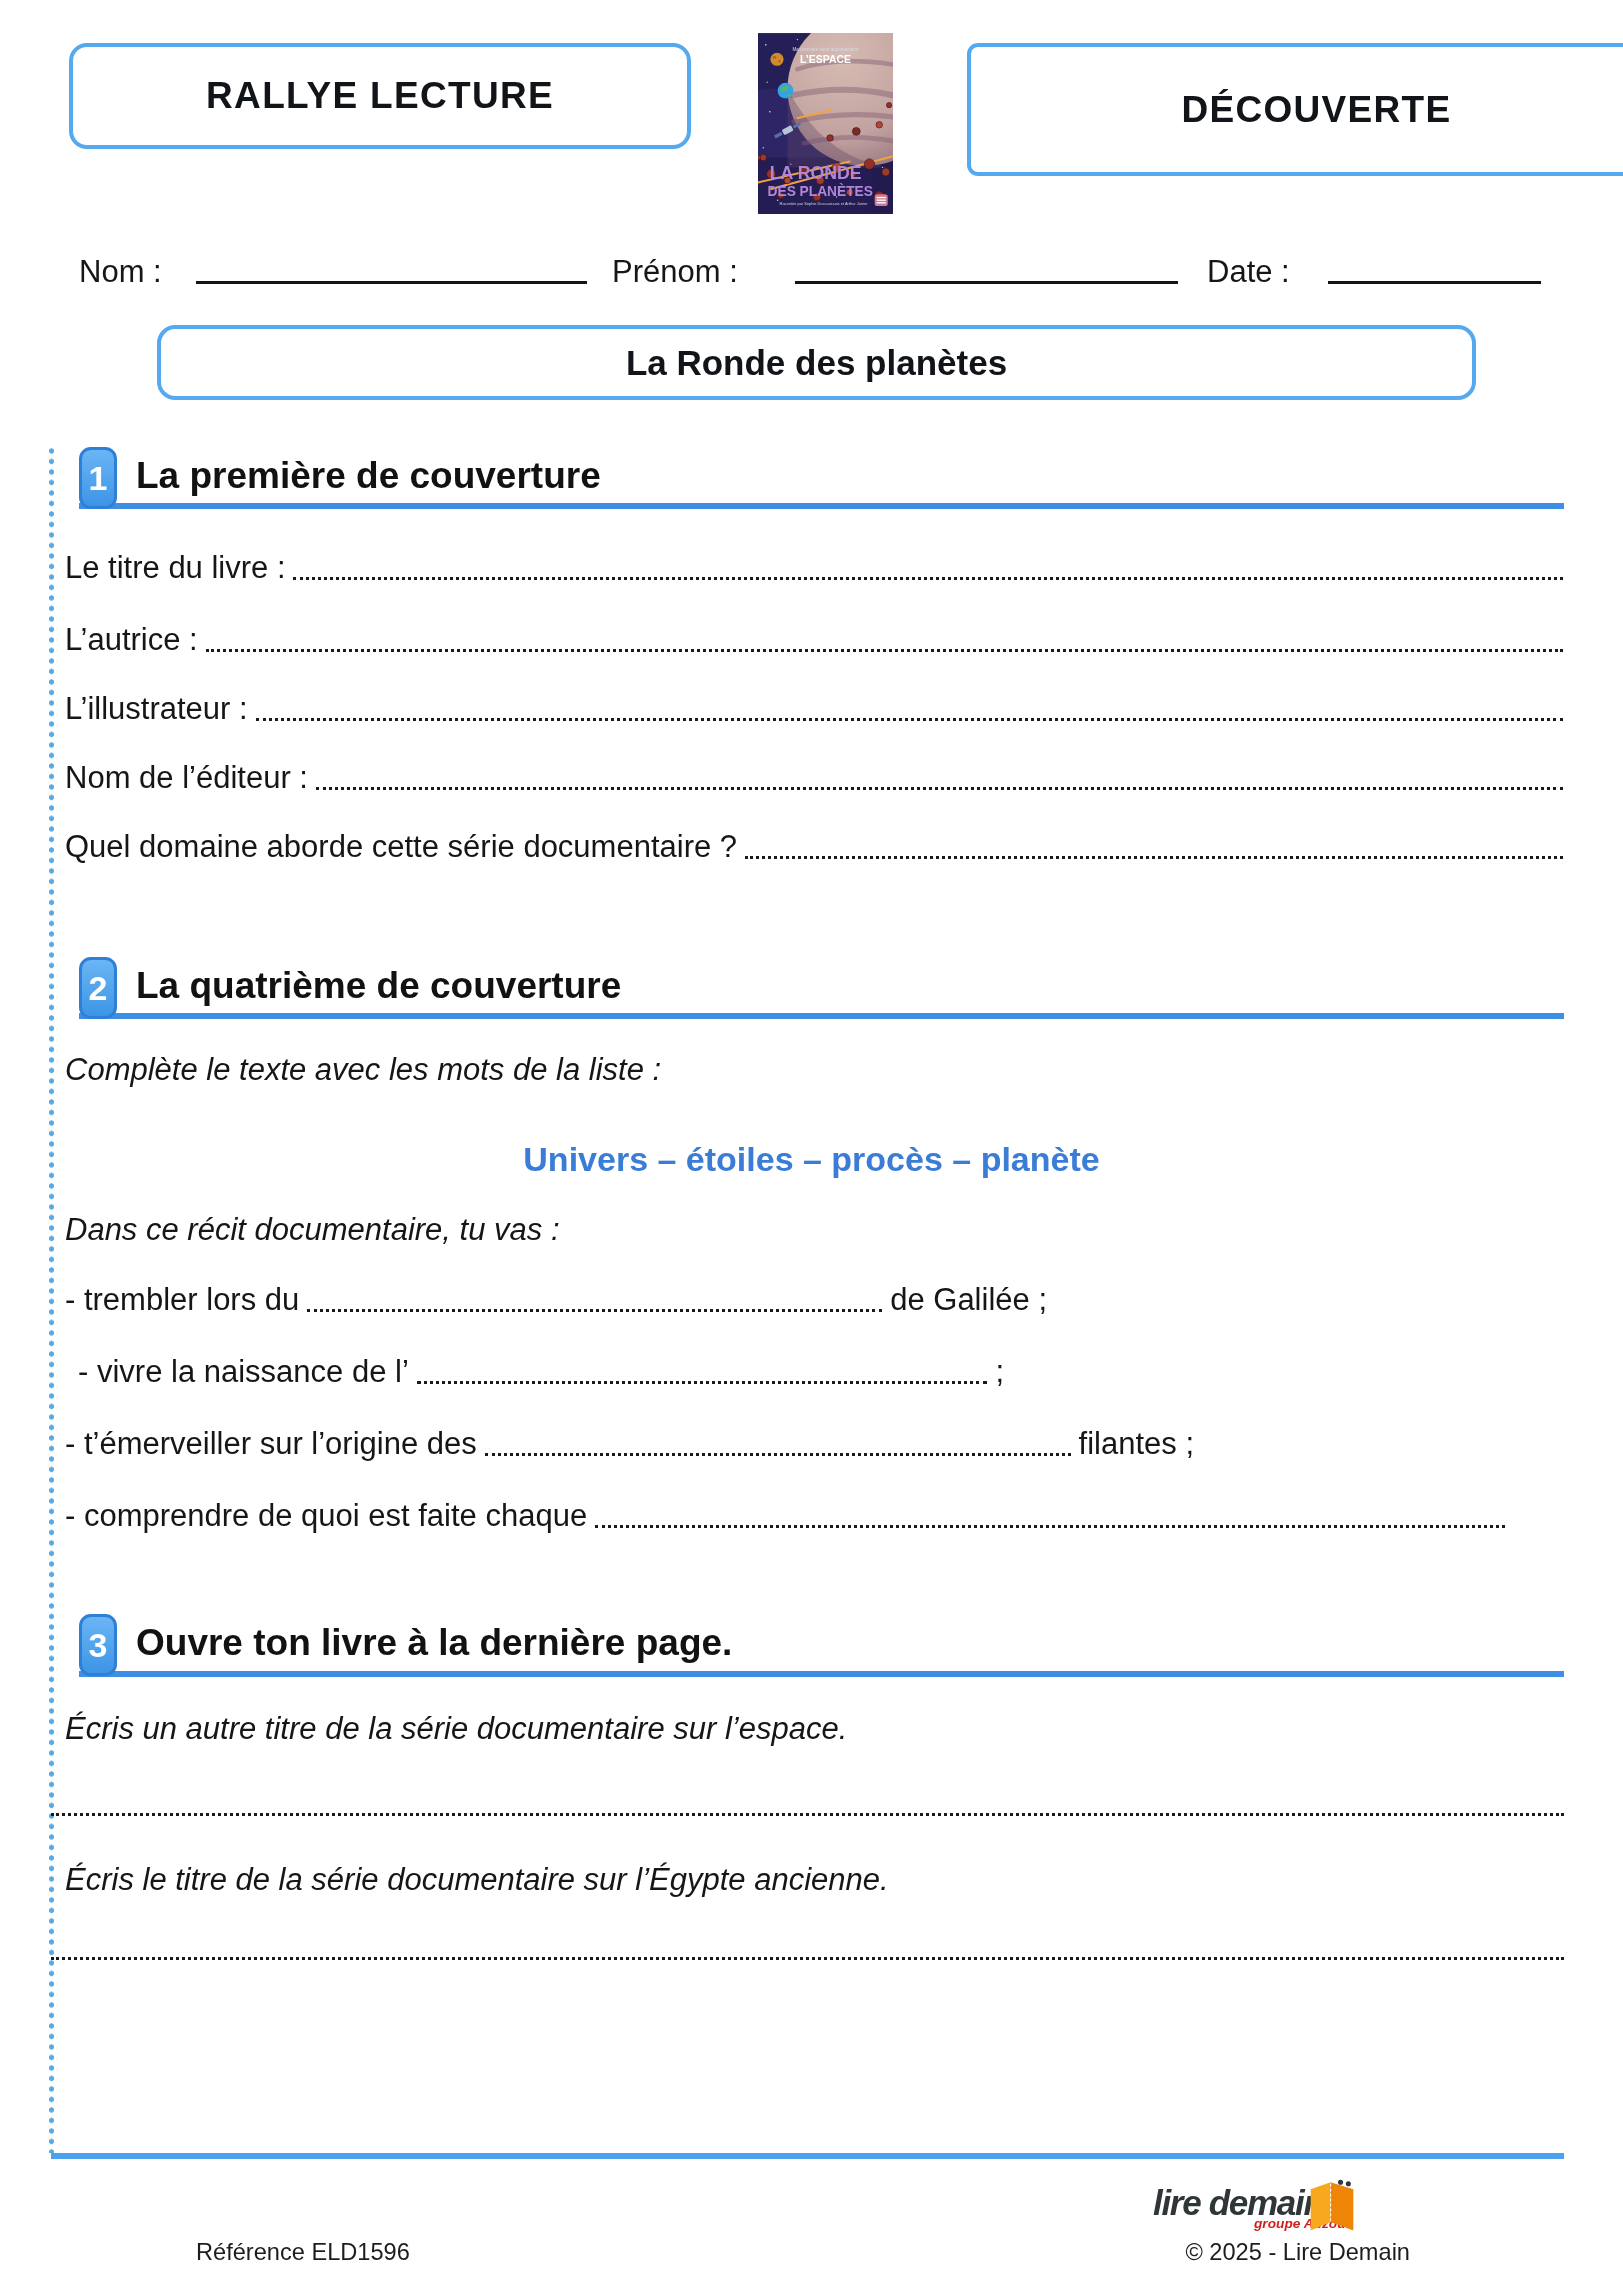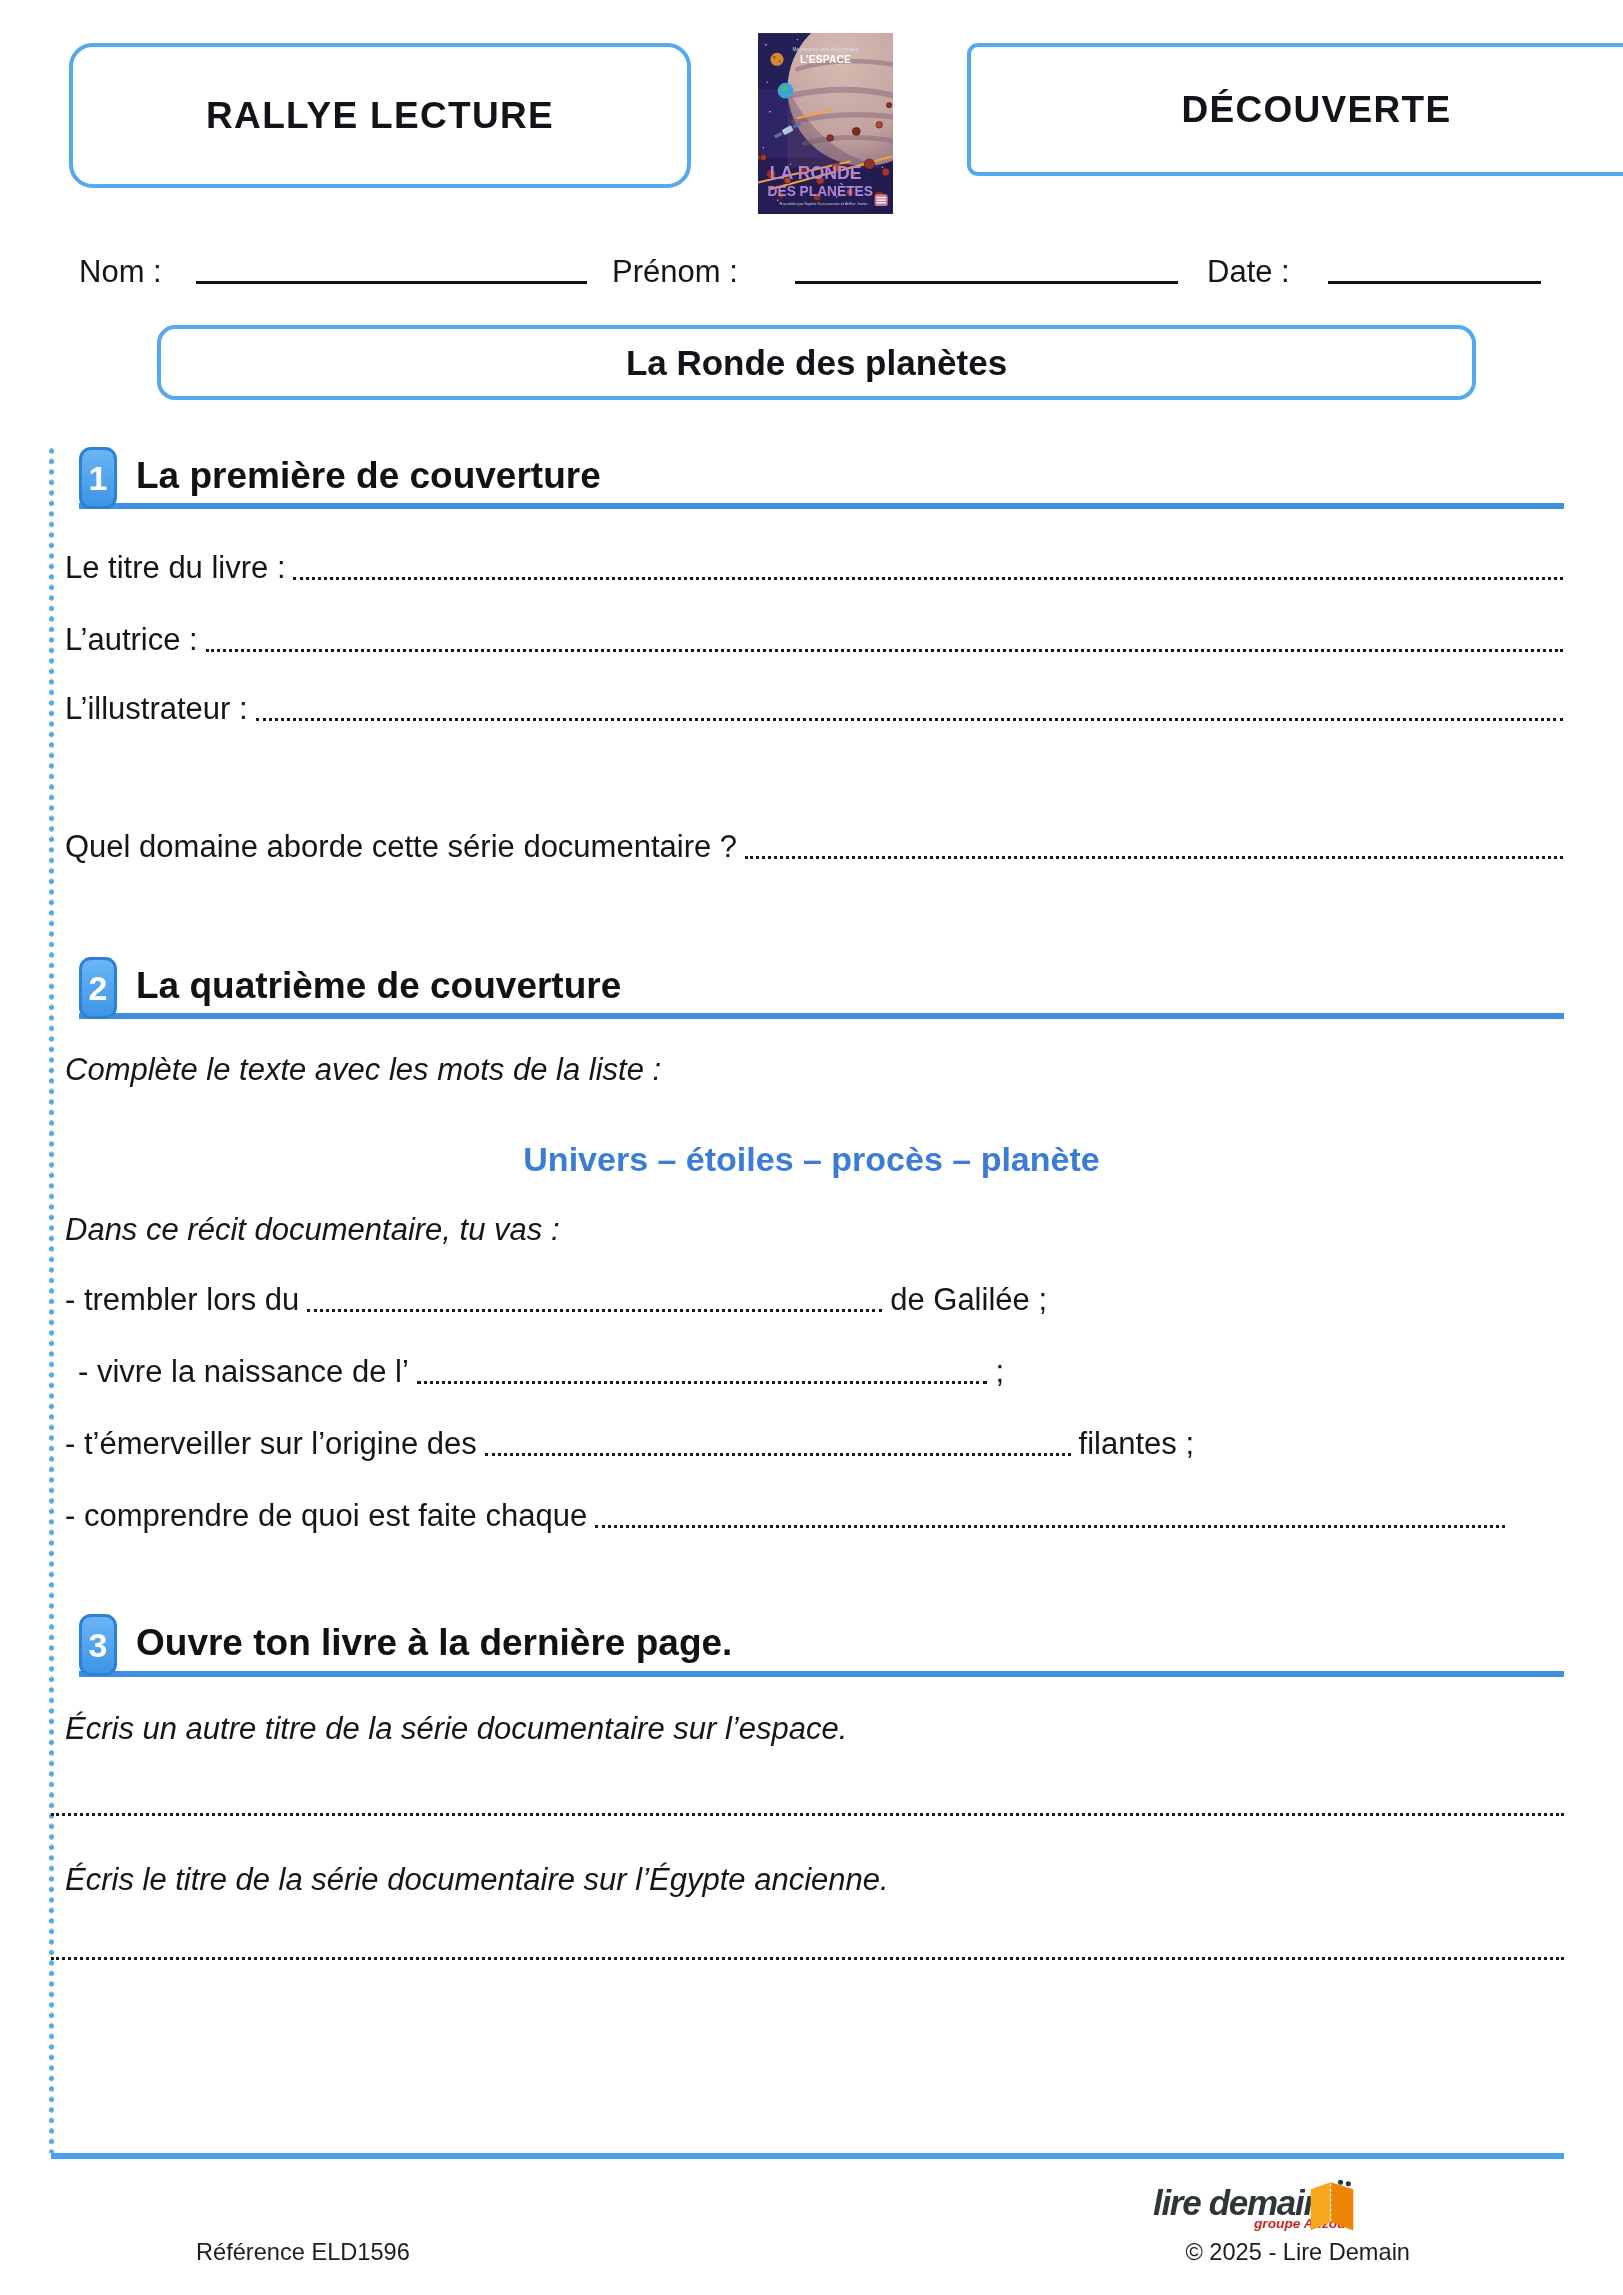--- a/index.html
+++ b/index.html
@@ -124,21 +124,21 @@
   .logo-book { position: absolute; left: 1309px; top: 2178px; }
 
   
   .cover { position: absolute; left: 758px; top: 33px; width: 135px; height: 181px; }
 </style>
 </head>
 <body>
 
 <div class="page">
 
-  <div class="box-blue" style="left:69px; top:43px; width:622px; height:145px;">
+  <div class="box-blue" style="left:69px; top:43px; width:622px; height:106px;border-radius:18px;">
     <span class="box-label">RALLYE LECTURE</span>
   </div>
 
   <div class="box-blue" style="left:967px; top:43px; width:699px; height:133px;border-radius:11px;">
     <span class="box-label">DÉCOUVERTE</span>
   </div>
 
   <div class="cover">
     <svg width="135" height="181" viewBox="0 0 206 276" xmlns="http://www.w3.org/2000/svg">
       <defs>
@@ -267,20 +267,24 @@
     <span class="leader"></span>
   </div>
   <div class="row" style="top:616px; width:1498px;">
     <span>L’autrice :</span>
     <span class="leader"></span>
   </div>
   <div class="row" style="top:685px; width:1498px;">
     <span>L’illustrateur :</span>
     <span class="leader"></span>
   </div>
+  <div class="row" style="top:754px; width:1498px;">
+    <span>Nom de l’éditeur :</span>
+    <span class="leader"></span>
+  </div>
   <div class="row" style="top:823px; width:1498px;">
     <span>Quel domaine aborde cette série documentaire ?</span>
     <span class="leader"></span>
   </div>
 
   <div class="sec-rule" style="top:1013px;"></div>
   <div class="badge" style="top:957px;">
     <span>2</span>
   </div>
   <div class="sec-title" style="top:955px;">La quatrième de couverture</div>

